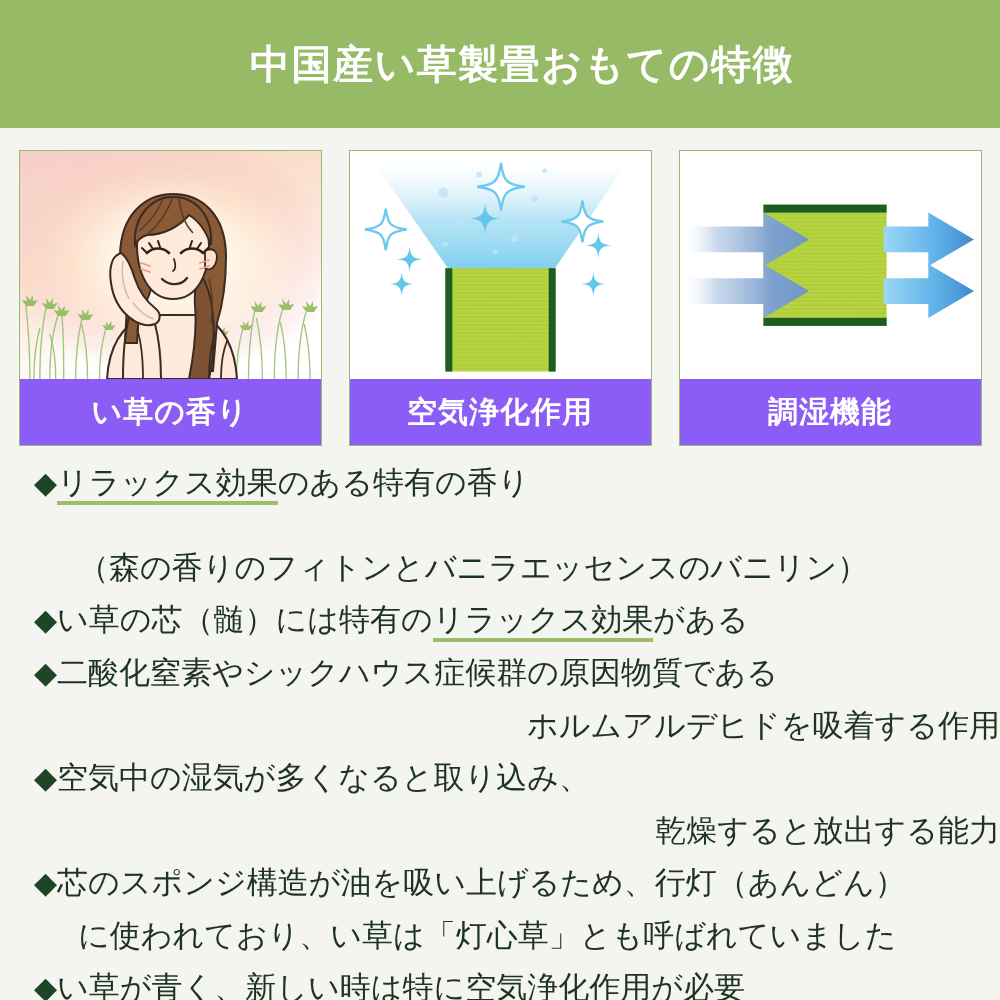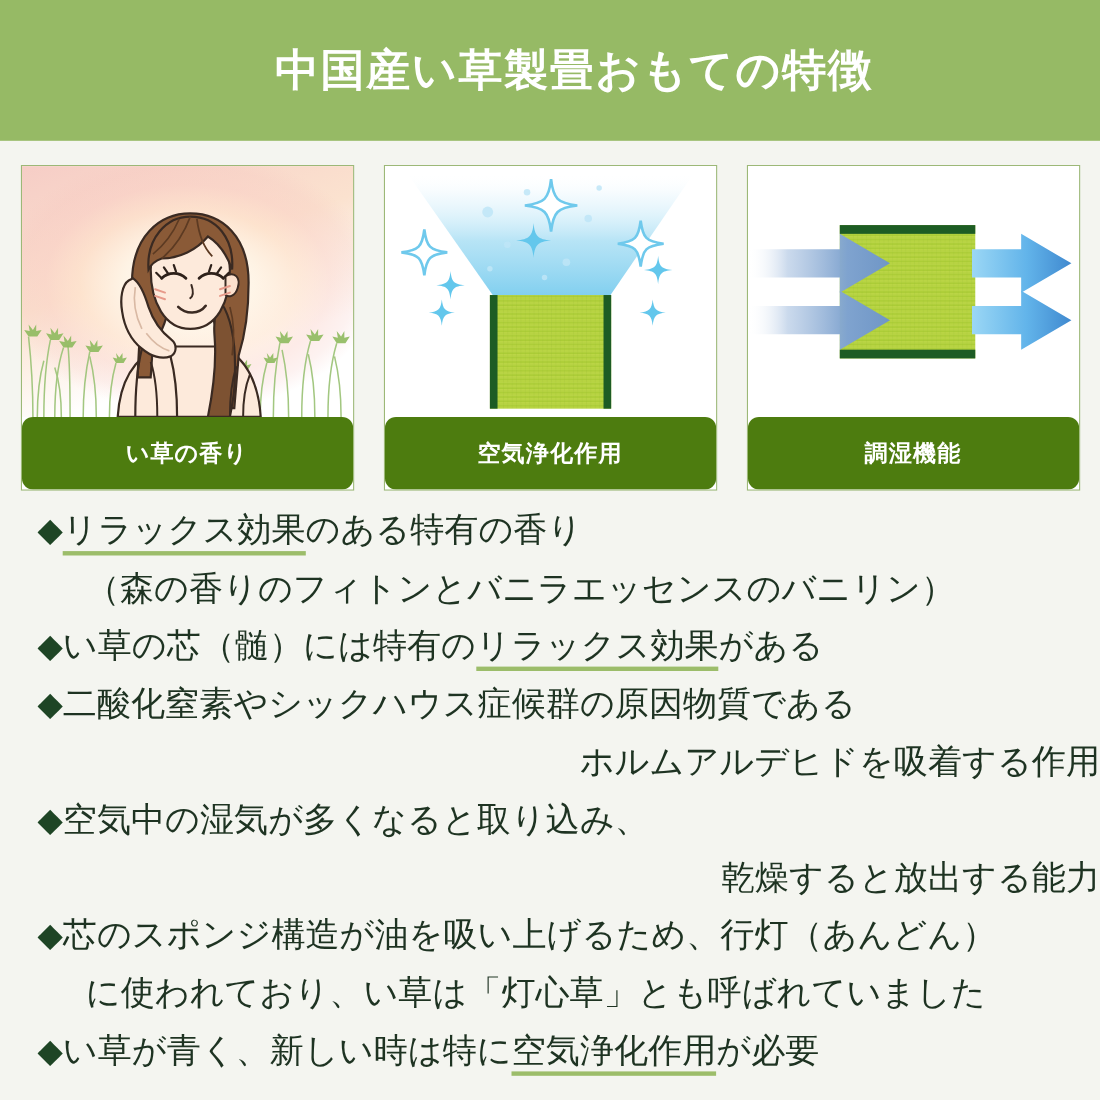--- a/index.html
+++ b/index.html
@@ -59,30 +59,29 @@
   }
   .card-illus {
     position: relative;
     flex: 1 1 auto;
     overflow: hidden;
     background: #ffffff;
   }
   .card-label {
     height: 66px;
     flex: 0 0 66px;
-    background: #4d7c0f;
+    background: #8b5cf6;
     color: #ffffff;
     display: flex;
     align-items: center;
     justify-content: center;
-    font-size: 21px;
+    font-size: 30px;
     font-weight: bold;
     letter-spacing: 1px;
     font-family: "DejaVu Sans", "Liberation Sans", sans-serif;
-    border-radius: 10px;
   }
 
   
   .aroma-glow {
     position: absolute;
     inset: 0;
     background:
       radial-gradient(ellipse 58% 52% at 50% 46%, rgba(255,255,255,0.96) 0%, rgba(255,246,232,0.85) 34%, rgba(255,228,205,0.55) 56%, rgba(250,205,196,0.40) 74%, rgba(246,196,190,0.22) 88%, rgba(255,255,255,0) 100%),
       linear-gradient(160deg, #f6cdc6 0%, #fbe2cf 40%, #ffffff 72%, #ffffff 100%);
   }
@@ -120,21 +119,21 @@
     color: #1e3322;
     font-family: "DejaVu Sans", "Liberation Sans", sans-serif;
     font-size: 31px;
     line-height: 52px;
   }
   .txt-line {
     white-space: nowrap;
     display: block;
   }
   .txt-line.right { text-align: right; }
-  .txt-line.indent-1 { padding-left: 44px; }
+  .txt-line.indent-1 { padding-left: 44px; margin-top: 32px; }
   .txt-line.indent-2 { padding-left: 44px; }
   .bullet {
     color: #1e4525;
     font-size: 30px;
   }
   .hl {
     border-bottom: 4px solid #9cbd6a;
     padding-bottom: 1px;
   }
 </style>

